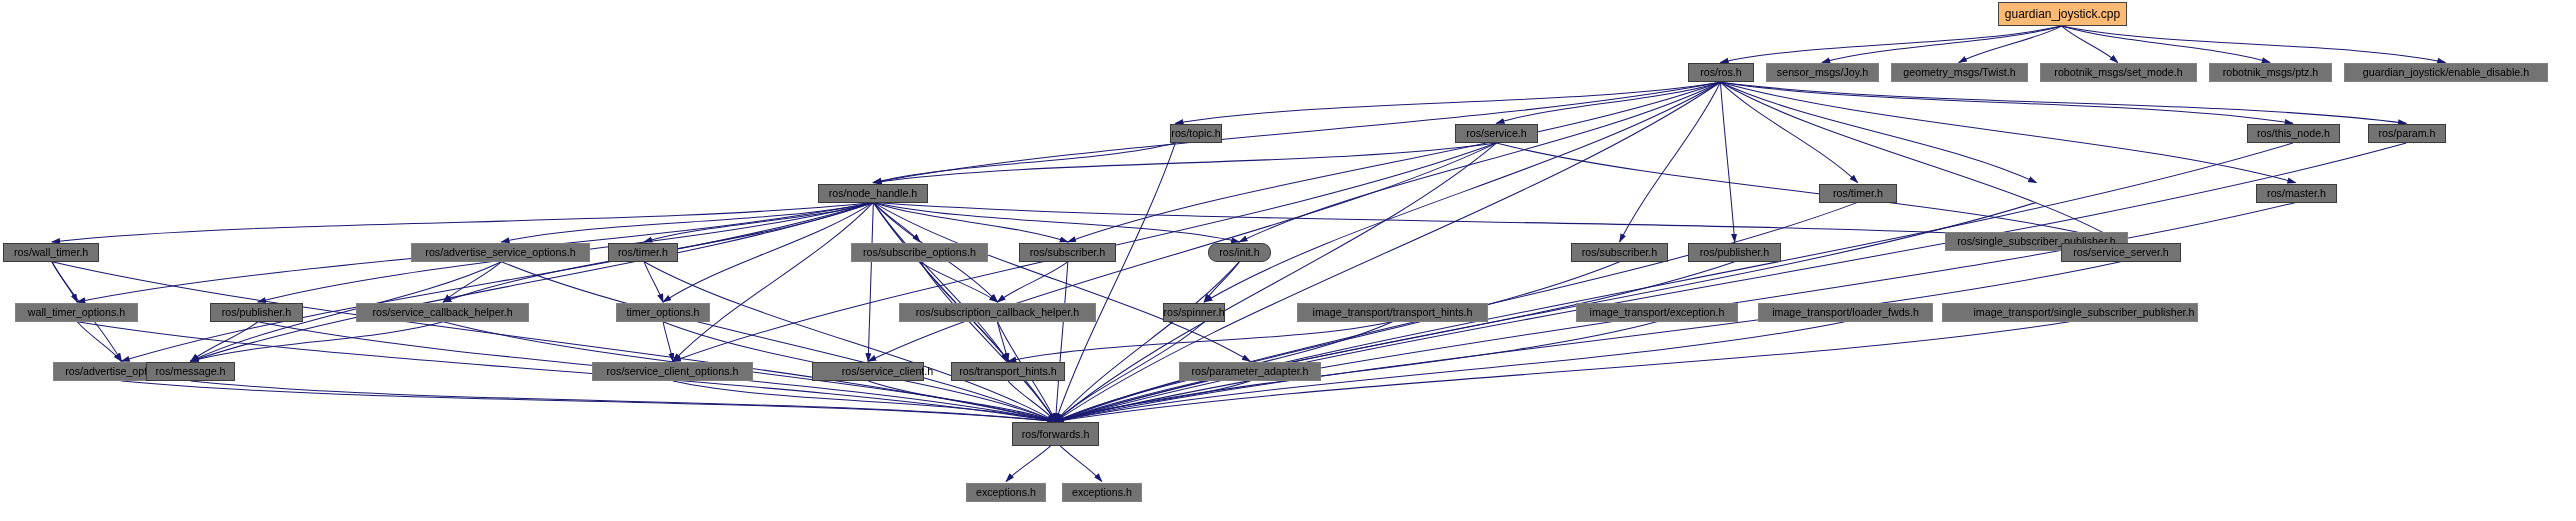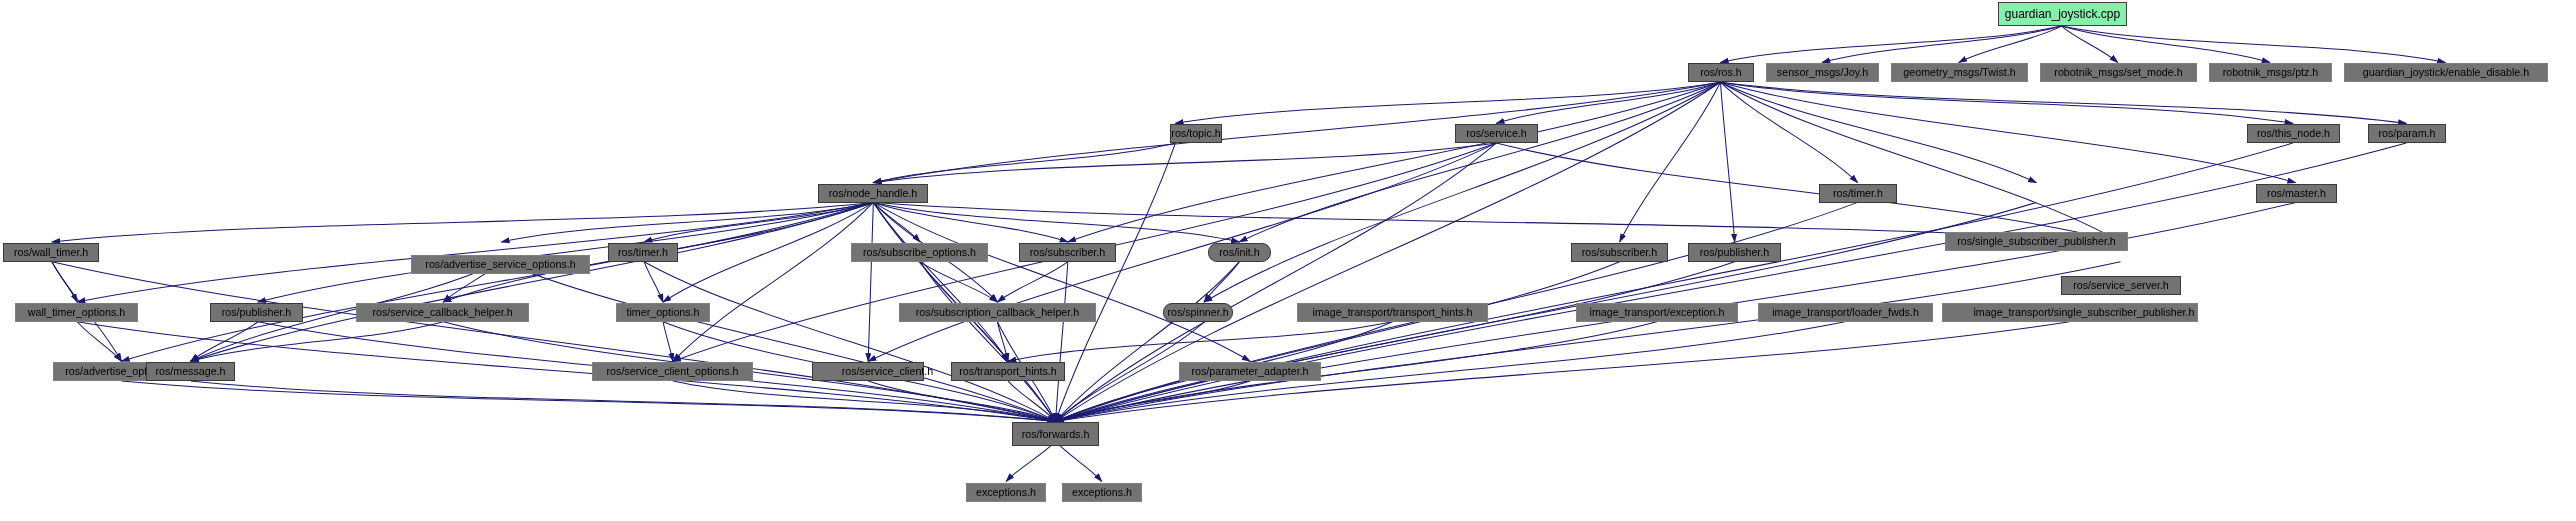--- a/index.html
+++ b/index.html
@@ -2,21 +2,21 @@
 <html style="font-size:12.7px"><head>
 <meta charset="utf-8">
 <style>
   html,body{margin:0;padding:0;background:#ffffff;}
   #canvas{position:relative;width:2576px;height:521px;background:#ffffff;
           font-family:"Liberation Sans","DejaVu Sans",sans-serif;overflow:hidden;}
   svg.edges{position:absolute;left:0;top:0;width:2576px;height:521px;pointer-events:none;}
   .node{position:absolute;box-sizing:border-box;border:0.8px solid #808080;background:#737373;
         display:flex;align-items:center;justify-content:center;white-space:nowrap;
         font-size:10.7px;color:#000000;line-height:1;height:19px;z-index:5;}
-  .node.root{background:#86efac;border:0.8px solid #404040;height:24.5px;font-size:12px;}
+  .node.root{background:#fdba74;border:0.8px solid #404040;height:24.5px;font-size:12px;}
   .node.thick{border:1.3px solid #3a3a3a;}
   .node span{display:block;padding:0 5.5px;}
 </style>
 </head>
 <body>
 
 <div id="canvas">
   <svg class="edges" viewBox="0 0 3256 659" xmlns="http://www.w3.org/2000/svg">
     <defs>
       <marker id="arrow" markerWidth="9" markerHeight="9" refX="8" refY="3" orient="auto" markerUnits="strokeWidth">
@@ -162,60 +162,60 @@
       </div>
       <div class="node" style="left: 1945px; top: 184px; width: 183px; height: 19px; margin-top: 48px;">
         <span>ros/single_subscriber_publisher.h</span>
       </div>
       <div class="node thick" style="left: 2256px; top: 184px; width: 81px; height: 19px;">
         <span>ros/master.h</span>
       </div>
       <div class="node thick" style="left: 3.2px; top: 243px; width: 96px; height: 19px;">
         <span>ros/wall_timer.h</span>
       </div>
-      <div class="node" style="left: 411px; top: 243px; width: 179px; height: 19px; margin-top: 12px;">
+      <div class="node" style="left: 411px; top: 243px; width: 179px; height: 19px;">
         <span>ros/advertise_service_options.h</span>
       </div>
       <div class="node thick" style="left: 608px; top: 243px; width: 70px; height: 19px;">
         <span>ros/timer.h</span>
       </div>
       <div class="node" style="left: 851px; top: 243px; width: 137px; height: 19px;">
         <span>ros/subscribe_options.h</span>
       </div>
       <div class="node thick" style="left: 1019px; top: 243px; width: 97px; height: 19px;">
         <span>ros/subscriber.h</span>
       </div>
       <div class="node thick" style="left: 1208px; top: 243px; width: 63px; height: 19px; border-radius: 9px;">
         <span>ros/init.h</span>
       </div>
       <div class="node thick" style="left: 1571px; top: 243px; width: 97px; height: 19px;">
         <span>ros/subscriber.h</span>
       </div>
       <div class="node thick" style="left: 1688px; top: 243px; width: 93px; height: 19px;">
         <span>ros/publisher.h</span>
       </div>
-      <div class="node thick" style="left: 2061px; top: 243px; width: 120px; height: 19px; margin-top: 33px;">
+      <div class="node thick" style="left: 2061px; top: 243px; width: 120px; height: 19px;">
         <span>ros/service_server.h</span>
       </div>
       <div class="node" style="left: 15px; top: 303px; width: 123px; height: 19px;">
         <span>wall_timer_options.h</span>
       </div>
       <div class="node thick" style="left: 210px; top: 303px; width: 93px; height: 19px;">
         <span>ros/publisher.h</span>
       </div>
       <div class="node" style="left: 356px; top: 303px; width: 173px; height: 19px;">
         <span>ros/service_callback_helper.h</span>
       </div>
       <div class="node" style="left: 616px; top: 303px; width: 94px; height: 19px;">
         <span>timer_options.h</span>
       </div>
       <div class="node" style="left: 899px; top: 303px; width: 197px; height: 19px;">
         <span>ros/subscription_callback_helper.h</span>
       </div>
-      <div class="node thick" style="left: 1163px; top: 303px; width: 70px; height: 19px; border-radius: 9px;">
+      <div class="node thick" style="left: 1163px; top: 303px; width: 62px; height: 19px;">
         <span>ros/spinner.h</span>
       </div>
       <div class="node" style="left: 1297px; top: 303px; width: 191px; height: 19px;">
         <span>image_transport/transport_hints.h</span>
       </div>
       <div class="node" style="left: 1576px; top: 303px; width: 162px; height: 19px;">
         <span>image_transport/exception.h</span>
       </div>
       <div class="node" style="left: 1758px; top: 303px; width: 175px; height: 19px;">
         <span>image_transport/loader_fwds.h</span>

